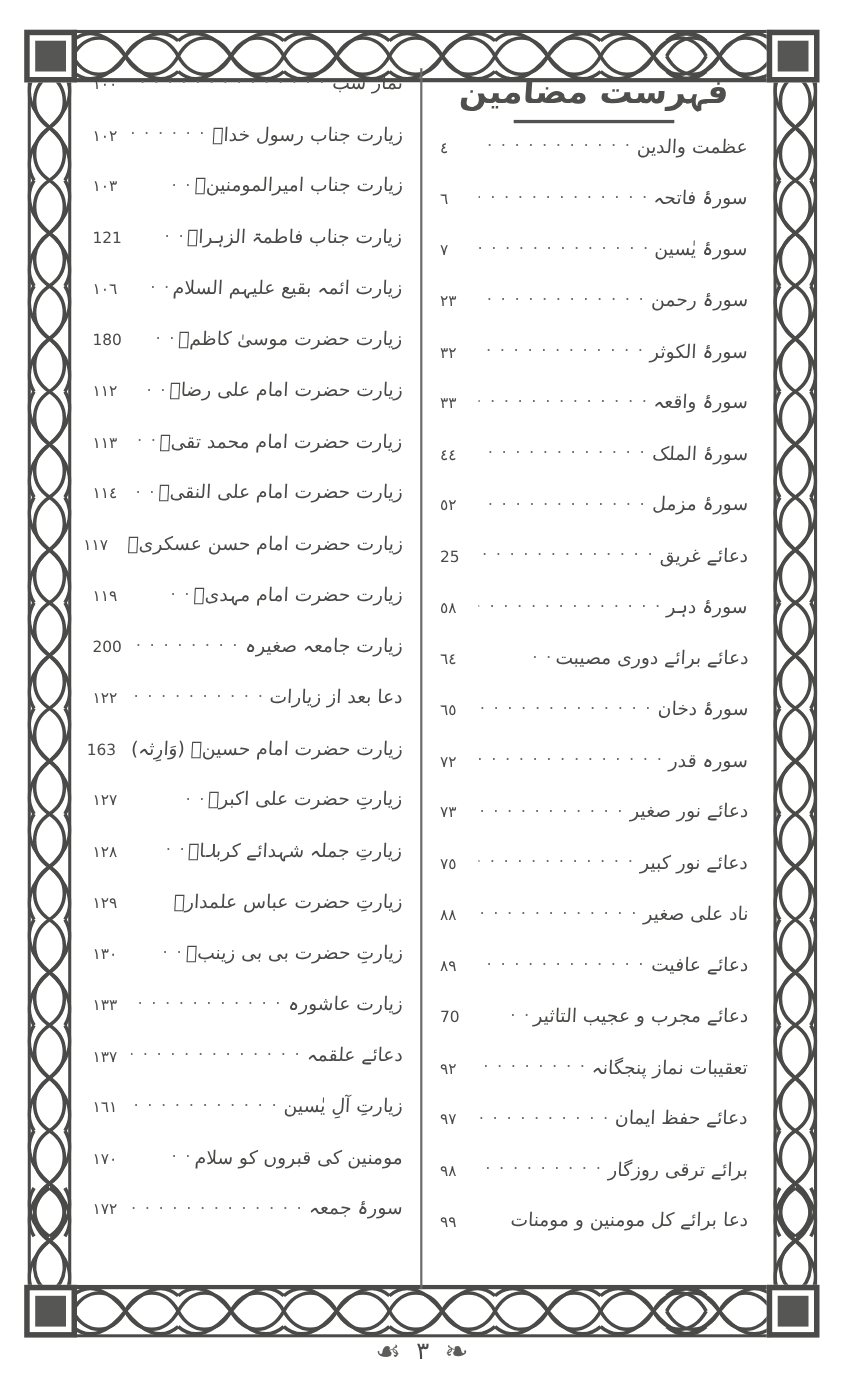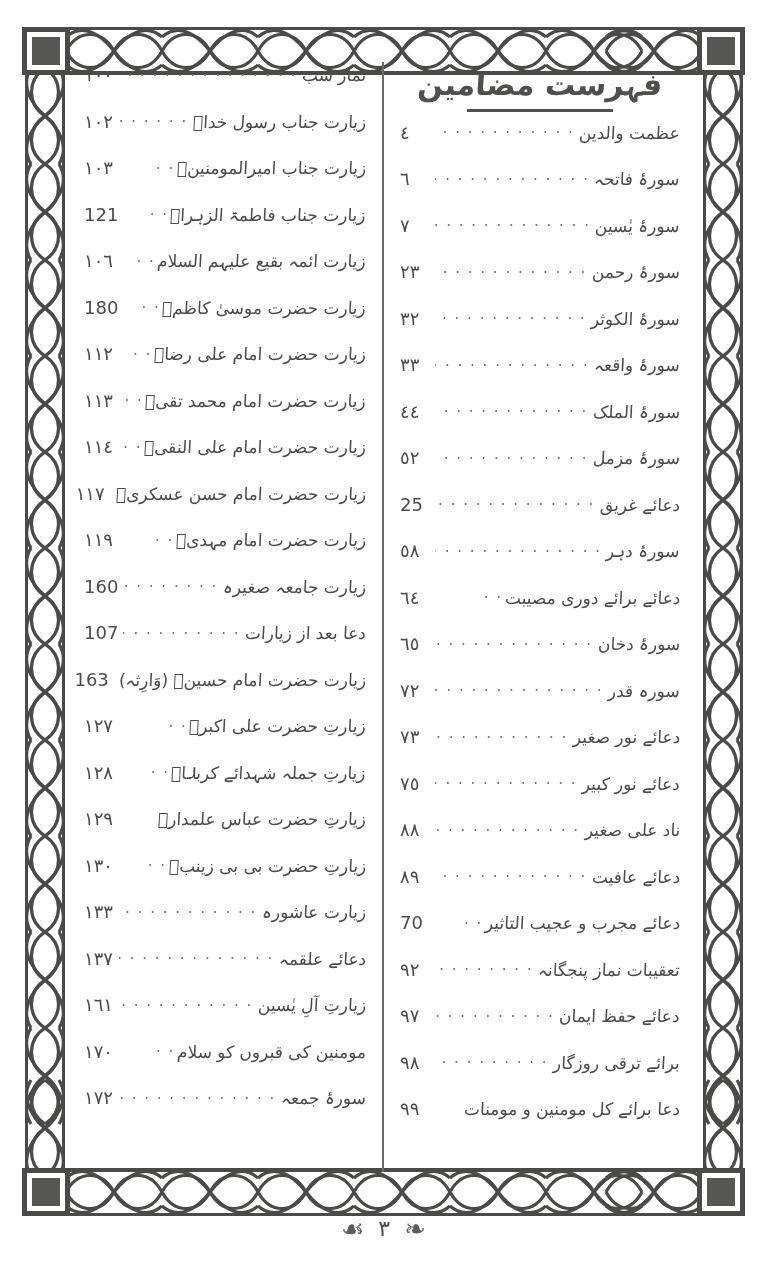--- a/index.html
+++ b/index.html
@@ -105,21 +105,21 @@
     content:". . . . . . . . . . . . . . . . . . . . . . . . . . . . . . . . . . . .";
     position:absolute;
     right:0;left:0;bottom:1px;
     letter-spacing:1.5px;
     font-size:15px;
     color:#6d6d6b;
     white-space:nowrap;
   }
   .entry .pageno{
     flex:0 0 auto;
-    font-size:18px;
+    font-size:14px;
     color:#4a4a48;
     direction:rtl;
     min-width:30px;
     text-align:left;
   }
   .entry.tight .leader{ margin:0 2px; }
   .entry.tight .leader::after{ content:". ."; }
   .entry.nolead .leader::after{ content:""; }
 
   
@@ -416,26 +416,26 @@
           <span class="pageno">١١٧</span>
         </div>
         <div class="entry tight">
           <span class="label">زیارت حضرت امام مہدیؑ</span>
           <span class="leader"></span>
           <span class="pageno">١١٩</span>
         </div>
         <div class="entry">
           <span class="label">زیارت جامعہ صغیرہ</span>
           <span class="leader"></span>
-          <span class="pageno">160</span>
+          <span class="pageno">200</span>
         </div>
         <div class="entry">
           <span class="label">دعا بعد از زیارات</span>
           <span class="leader"></span>
-          <span class="pageno">107</span>
+          <span class="pageno">١٢٢</span>
         </div>
         <div class="entry nolead">
           <span class="label">زیارت حضرت امام حسینؑ (وَارِثہ)</span>
           <span class="leader"></span>
           <span class="pageno">163</span>
         </div>
         <div class="entry tight">
           <span class="label">زیارتِ حضرت علی اکبرؑ</span>
           <span class="leader"></span>
           <span class="pageno">١٢٧</span>

